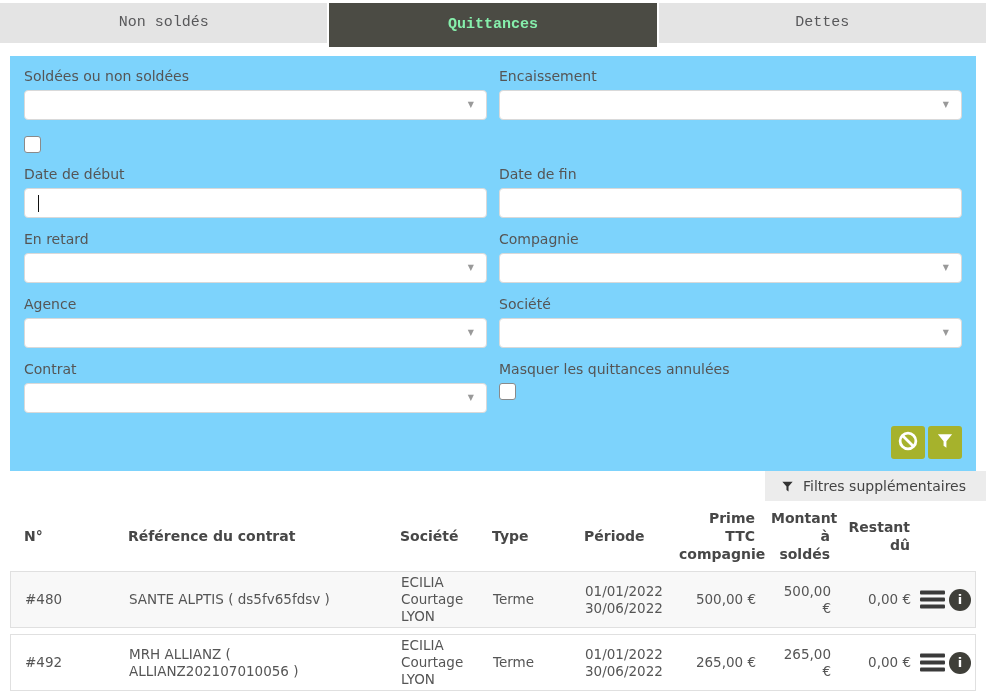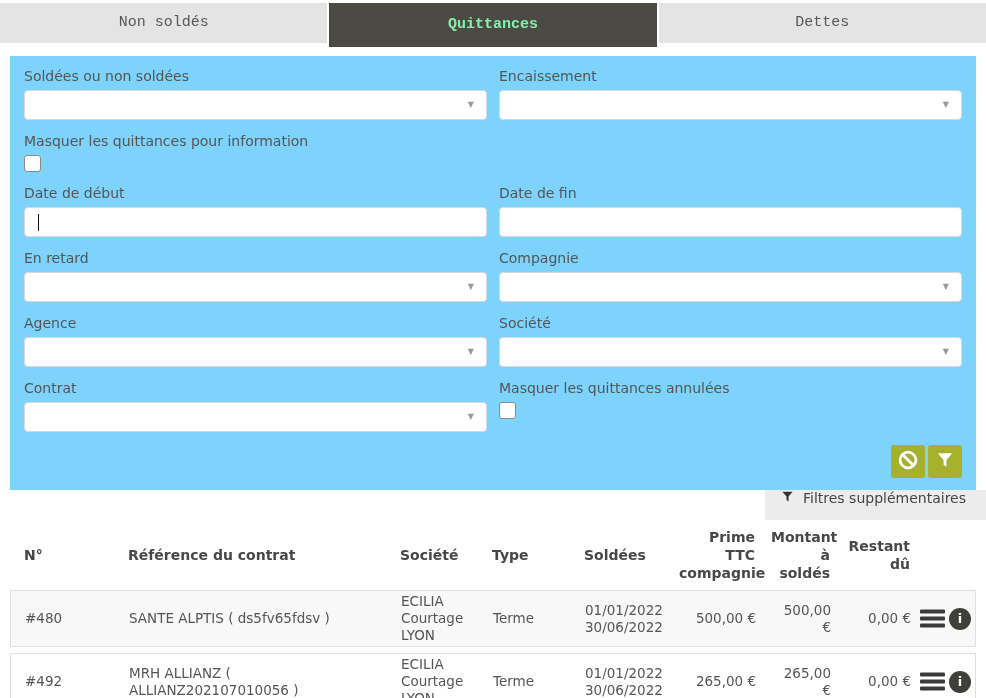--- a/index.html
+++ b/index.html
@@ -44,21 +44,21 @@
   }
   .btnrow { grid-column: 1 / 3; display: flex; justify-content: flex-end; gap: 3px; }
   .obtn {
     width: 34px; height: 33px; background: #a6b22c; border-radius: 3px; border: none;
     display: flex; align-items: center; justify-content: center; cursor: pointer;
   }
 
   
   .chip-row { display: flex; justify-content: flex-end; }
   .chip {
-    background: #ececec; height: 30px; display: flex; align-items: flex-start; gap: 9px;
+    background: #ececec; height: 30px; display: flex; align-items: center; gap: 9px;
     padding: 0 20px 0 16px; font-size: 14px; color: #444; cursor: pointer;
   }
 
   
   .table-wrap { margin: 6px 10px 0 10px; font-size: 13.5px; }
   .trow, .thead {
     display: grid;
     grid-template-columns: 110px 272px 92px 92px 95px 92px 75px 80px 58px;
     align-items: center;
   }
@@ -98,21 +98,20 @@
       </div>
     </div>
     <div class="fgroup">
       <label>Encaissement</label>
       <div class="control select">
         <span class="caret">▼</span>
       </div>
     </div>
 
     <div class="fgroup">
-      <label>Masquer les quittances pour information</label>
       <div class="checkbox"></div>
     </div>
     <div></div>
 
     <div class="fgroup">
       <label>Date de début</label>
       <div class="control textinput focused">
         <span class="text-cursor"></span>
       </div>
     </div>
@@ -192,21 +191,21 @@
   </div>
 </div>
 
 <div class="table-wrap">
 
   <div class="thead">
     <div class="cell first">N°</div>
     <div class="cell">Référence du contrat</div>
     <div class="cell">Société</div>
     <div class="cell">Type</div>
-    <div class="cell">Soldées</div>
+    <div class="cell">Période</div>
     <div class="cell r">Prime TTC compagnie</div>
     <div class="cell r">Montant à soldés</div>
     <div class="cell r">Restant dû</div>
     <div class="cell"></div>
   </div>
 
   <div class="trow stripe">
     <div class="cell first">#480</div>
     <div class="cell">SANTE ALPTIS ( ds5fv65fdsv )</div>
     <div class="cell">ECILIA Courtage LYON</div>

